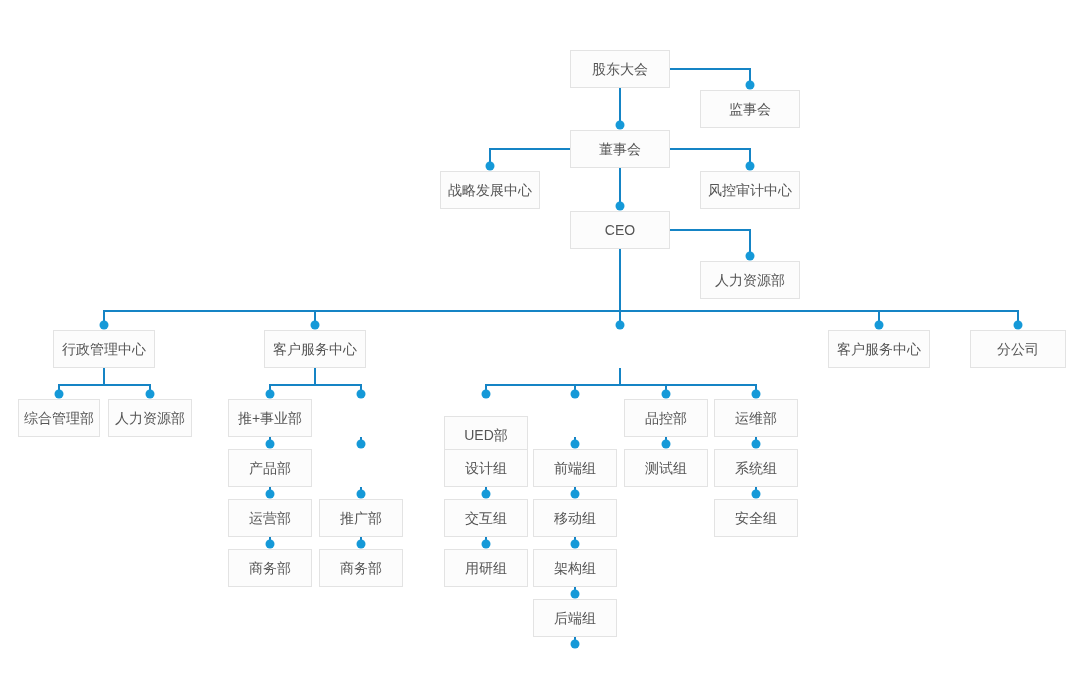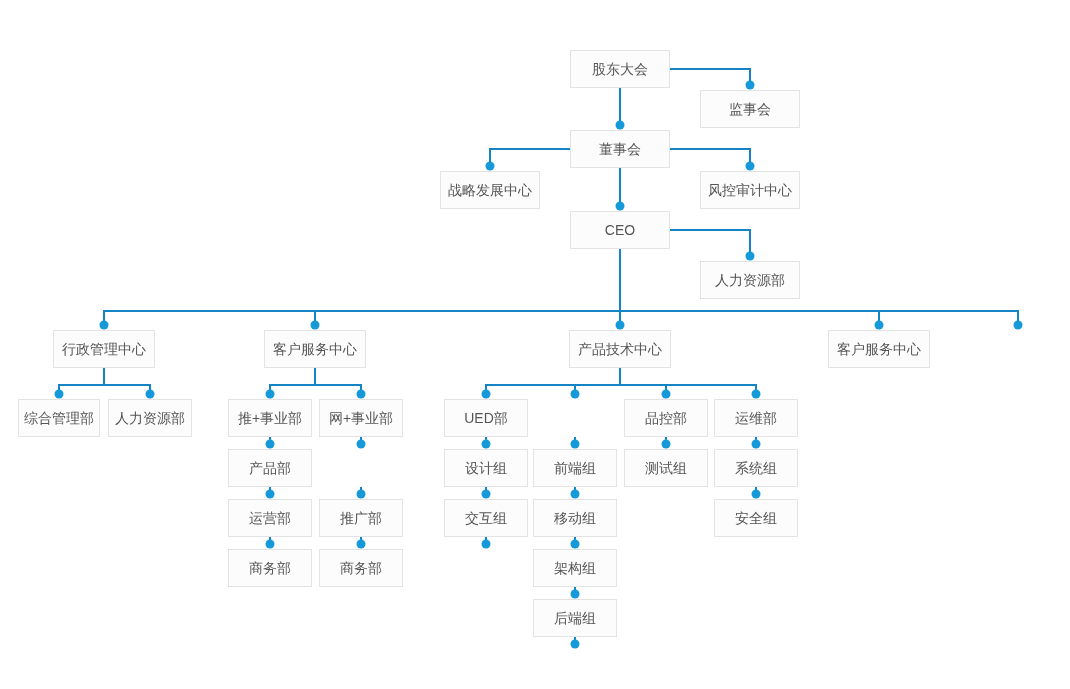--- a/index.html
+++ b/index.html
@@ -85,38 +85,38 @@
   <div class="node" style="left:570px;top:50px;width:100px">股东大会</div>
   <div class="node" style="left:700px;top:90px;width:100px">监事会</div>
   <div class="node" style="left:570px;top:130px;width:100px">董事会</div>
   <div class="node" style="left:440px;top:171px;width:100px">战略发展中心</div>
   <div class="node" style="left:700px;top:171px;width:100px">风控审计中心</div>
   <div class="node" style="left:570px;top:211px;width:100px">CEO</div>
   <div class="node" style="left:700px;top:261px;width:100px">人力资源部</div>
 
   <div class="node" style="left:53px;top:330px;width:102px">行政管理中心</div>
   <div class="node" style="left:264px;top:330px;width:102px">客户服务中心</div>
-  <div class="node" style="left:569px;top:330px;width:102px">产品技术中心</div>
   <div class="node" style="left:828px;top:330px;width:102px">客户服务中心</div>
+  <div class="node" style="left:970px;top:330px;width:96px">分公司</div>
 
   <div class="node" style="left:18px;top:399px;width:82px">综合管理部</div>
   <div class="node" style="left:228px;top:399px;width:84px">推+事业部</div>
 
   <div class="node" style="left:108px;top:399px;width:84px">人力资源部</div>
   <div class="node" style="left:228px;top:449px;width:84px">产品部</div>
   <div class="node" style="left:228px;top:499px;width:84px">运营部</div>
   <div class="node" style="left:228px;top:549px;width:84px">商务部</div>
 
-  <div class="node" style="left:319px;top:399px;width:84px">网+事业部</div>
   <div class="node" style="left:319px;top:499px;width:84px">推广部</div>
   <div class="node" style="left:319px;top:549px;width:84px">商务部</div>
 
-  <div class="node" style="left:444px;top:399px;width:84px">UED部</div>
+  <div class="node" style="left:444px;top:416px;width:84px">UED部</div>
   <div class="node" style="left:444px;top:449px;width:84px">设计组</div>
   <div class="node" style="left:444px;top:499px;width:84px">交互组</div>
+  <div class="node" style="left:444px;top:549px;width:84px">用研组</div>
 
   <div class="node" style="left:533px;top:449px;width:84px">前端组</div>
   <div class="node" style="left:533px;top:499px;width:84px">移动组</div>
   <div class="node" style="left:533px;top:599px;width:84px">后端组</div>
   <div class="node" style="left:533px;top:549px;width:84px">架构组</div>
 
   <div class="node" style="left:624px;top:399px;width:84px">品控部</div>
   <div class="node" style="left:714px;top:399px;width:84px">运维部</div>
 
   <div class="node" style="left:624px;top:449px;width:84px">测试组</div>

